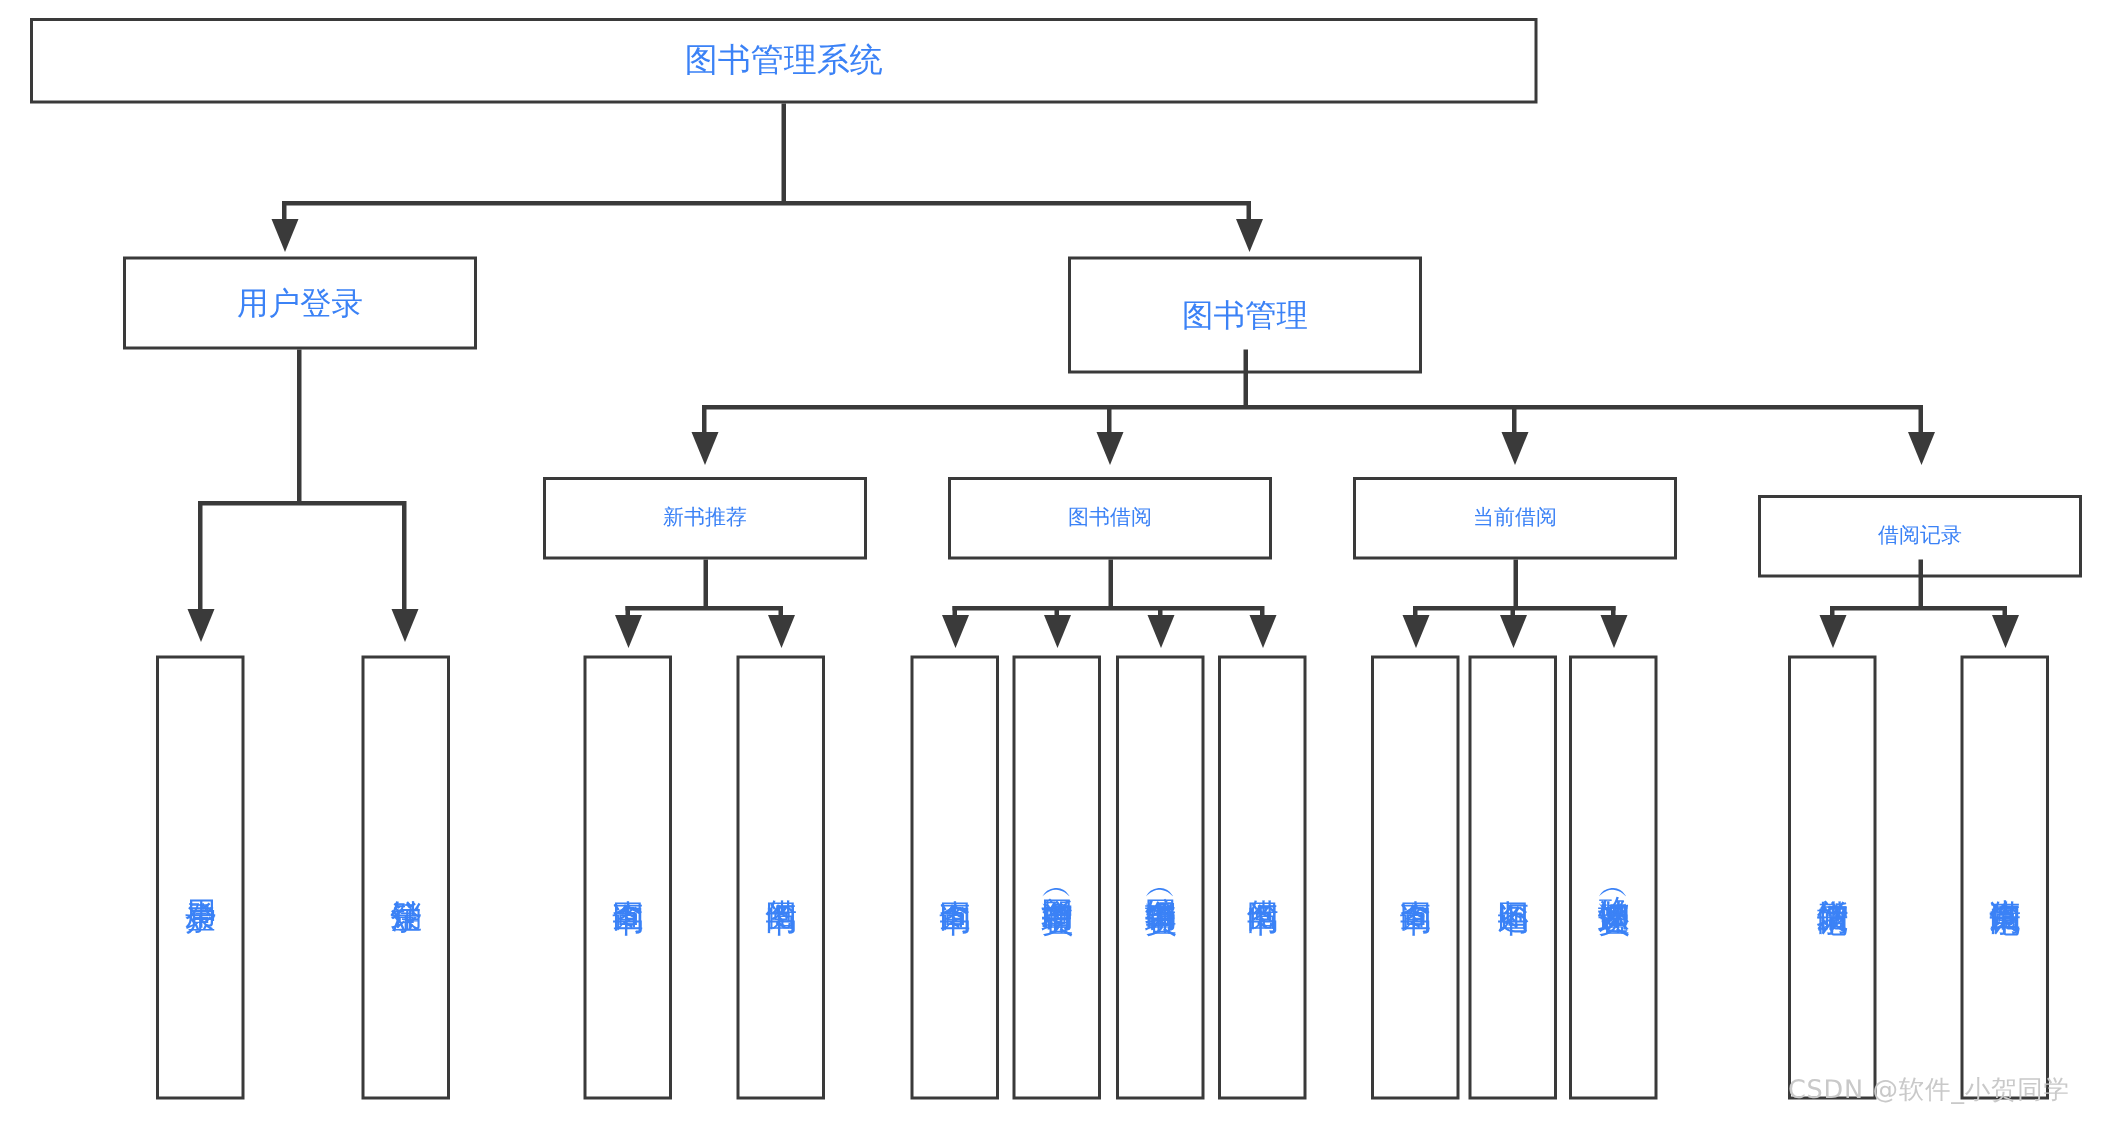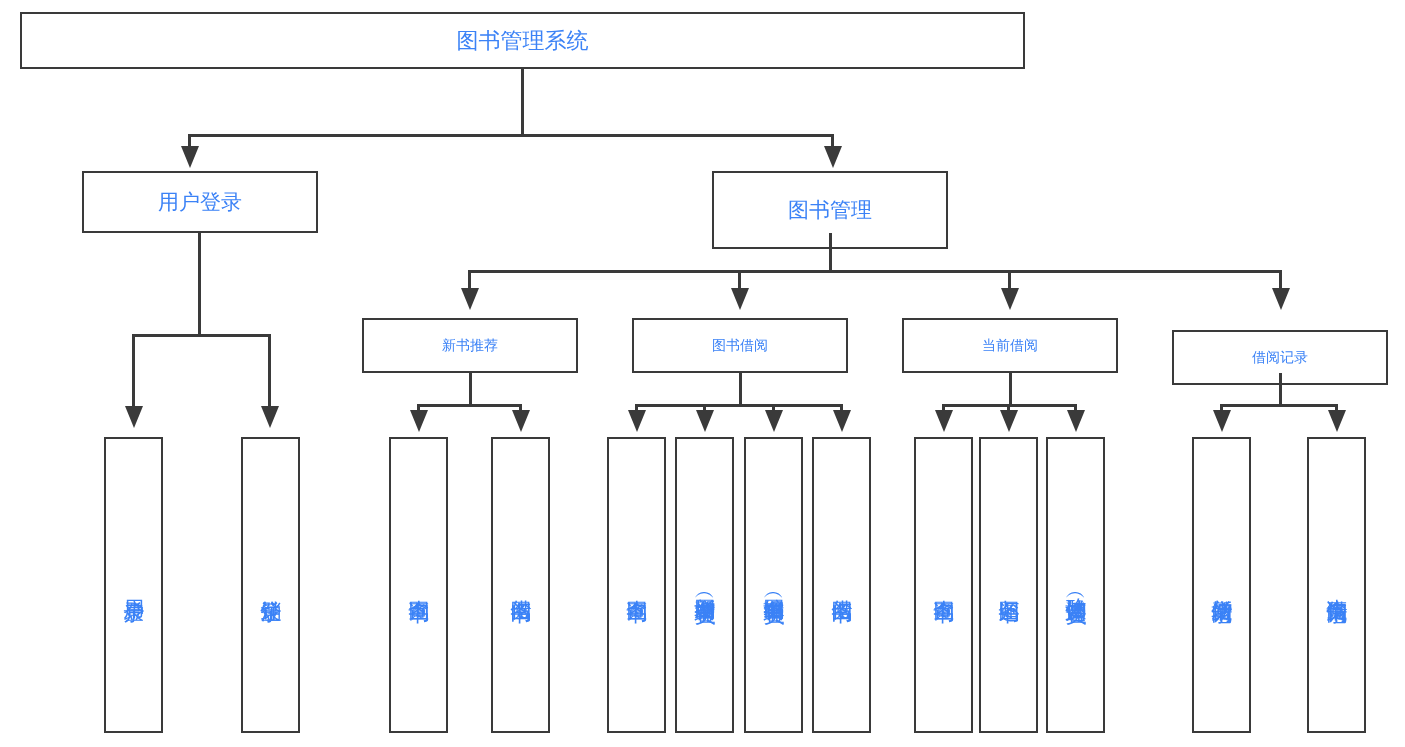--- a/index.html
+++ b/index.html
@@ -216,14 +216,15 @@
     <span class="label">确认归还（管理员）</span>
   </div>
 
   <div class="node leaf" style="left:1192px; top:437px; width:59px; height:296px;">
     <span class="label">新增借阅记录</span>
   </div>
   <div class="node leaf" style="left:1307px; top:437px; width:59px; height:296px;">
     <span class="label">查询借阅记录</span>
   </div>
 
+  <div class="watermark" style="left:1192px; top:715px;">CSDN @软件_小贺同学</div>
 
 </div>
 
 </body></html>

